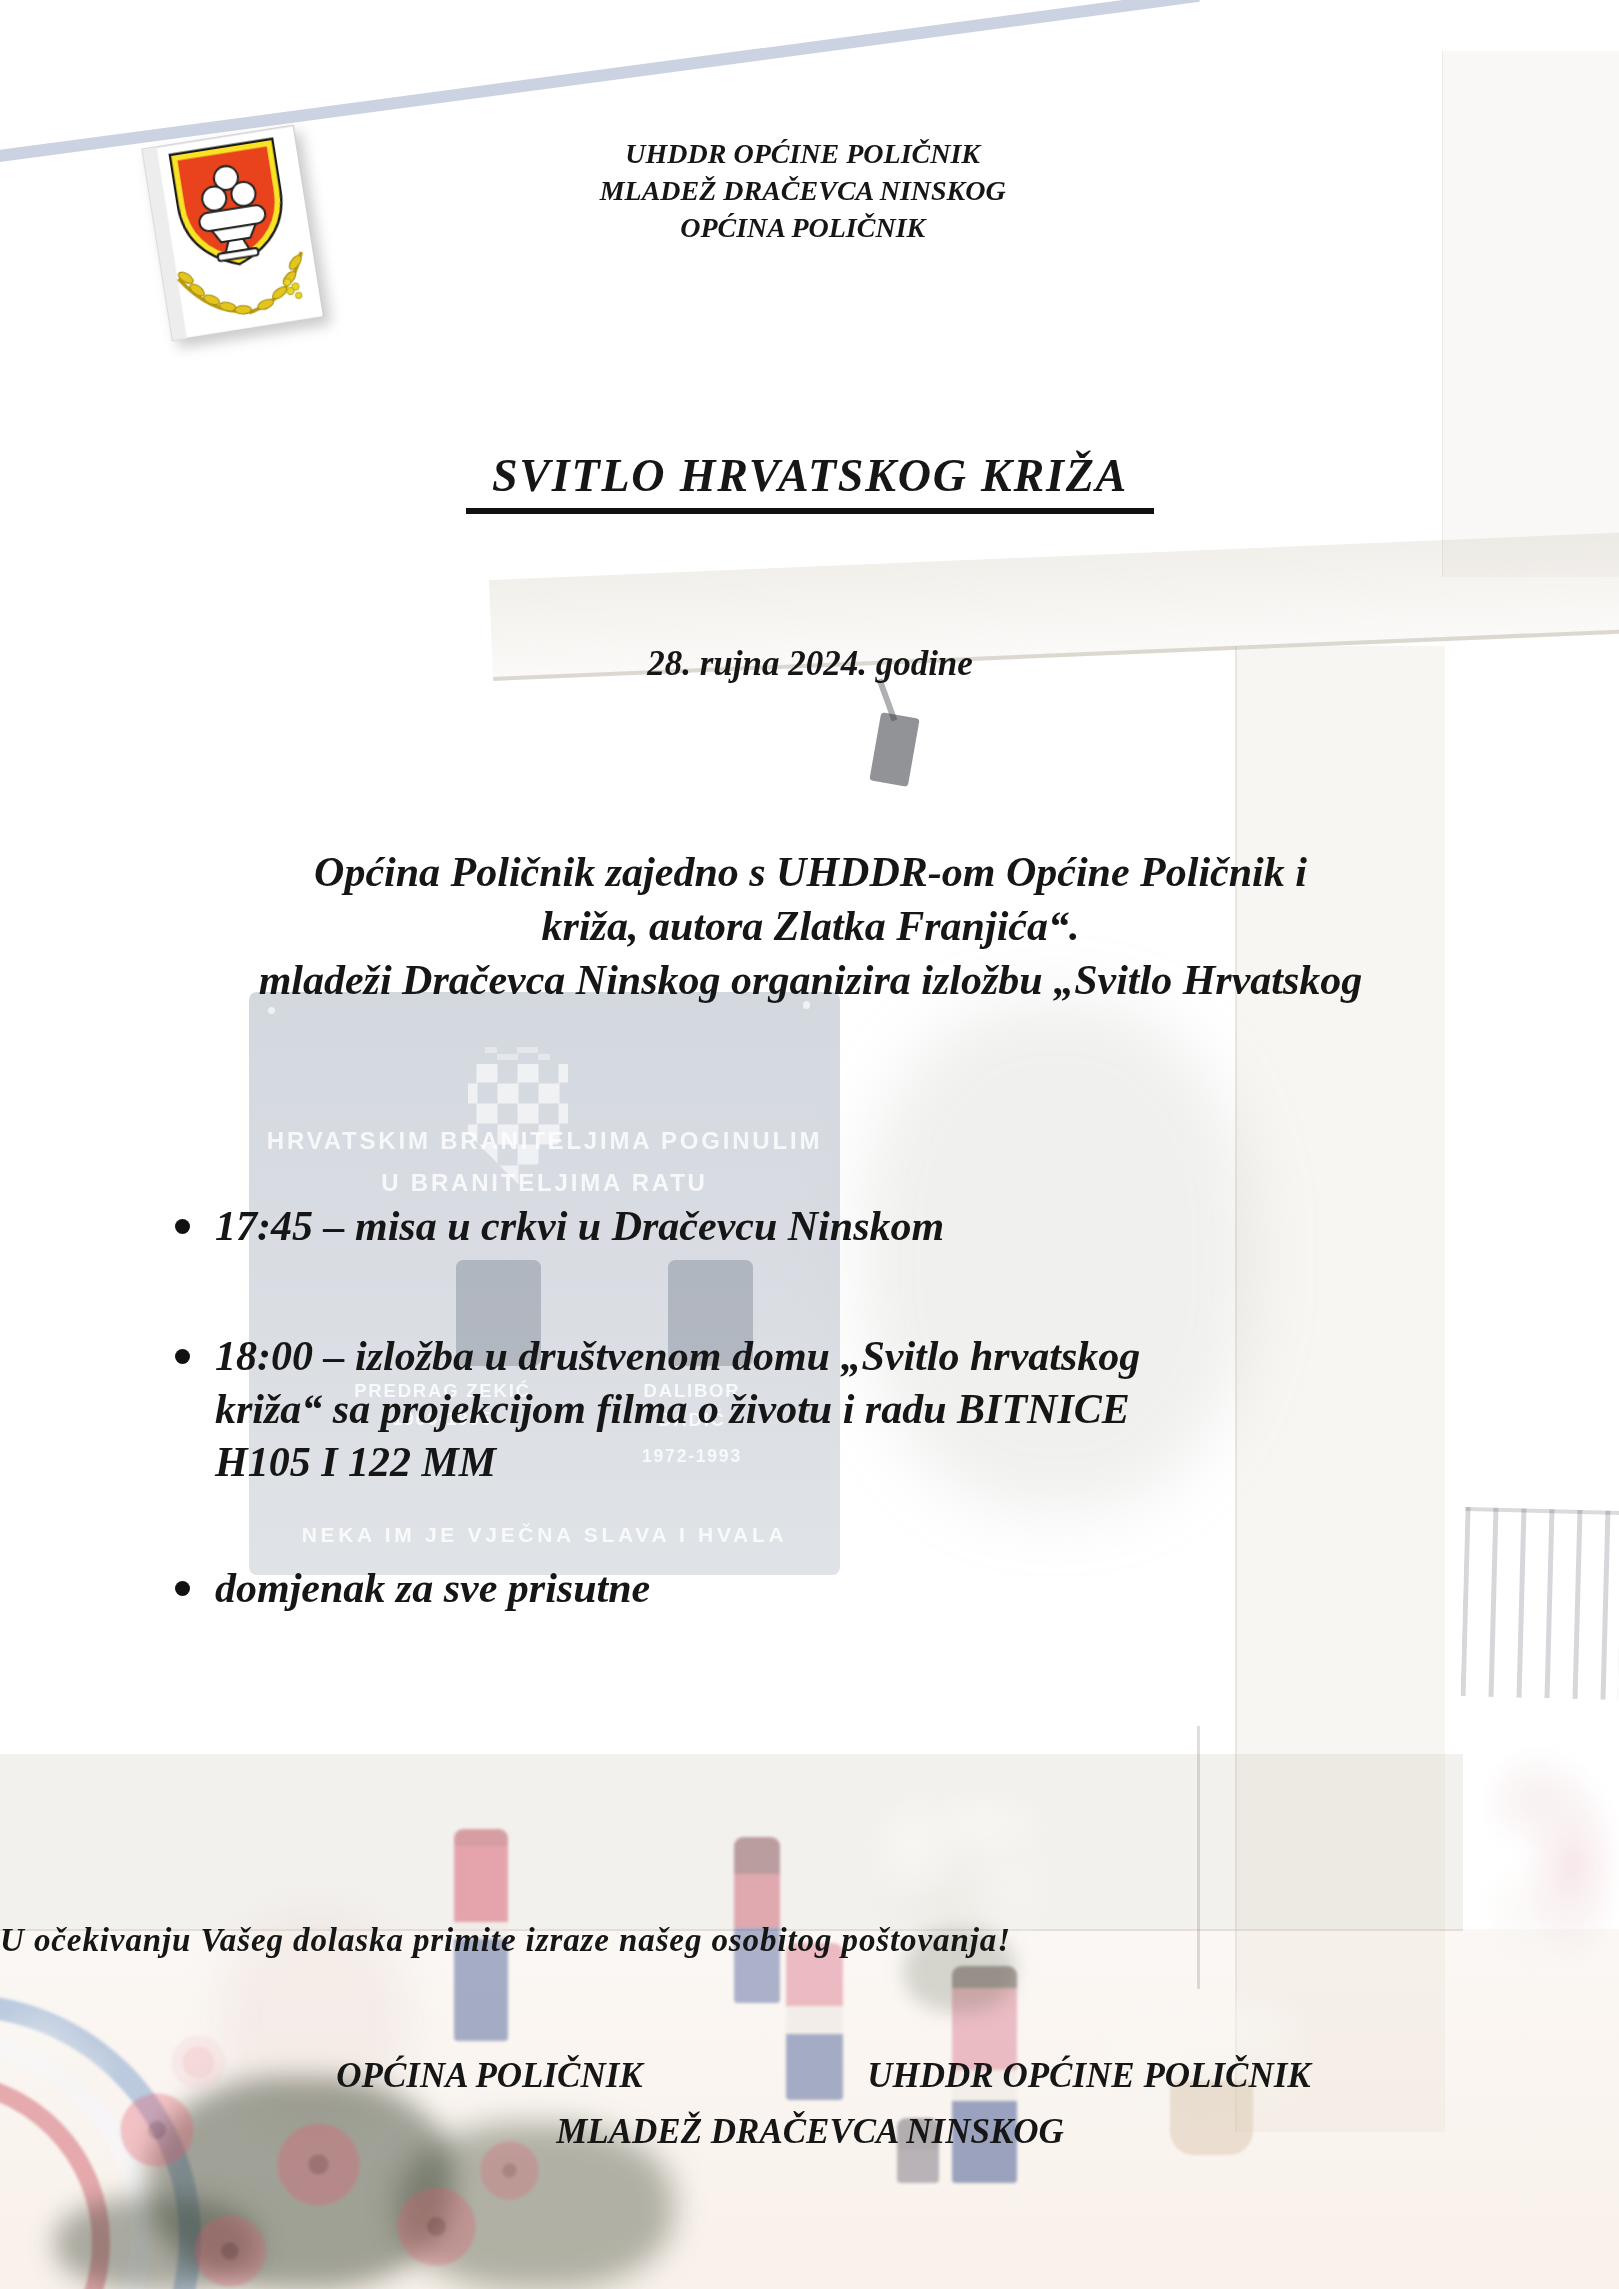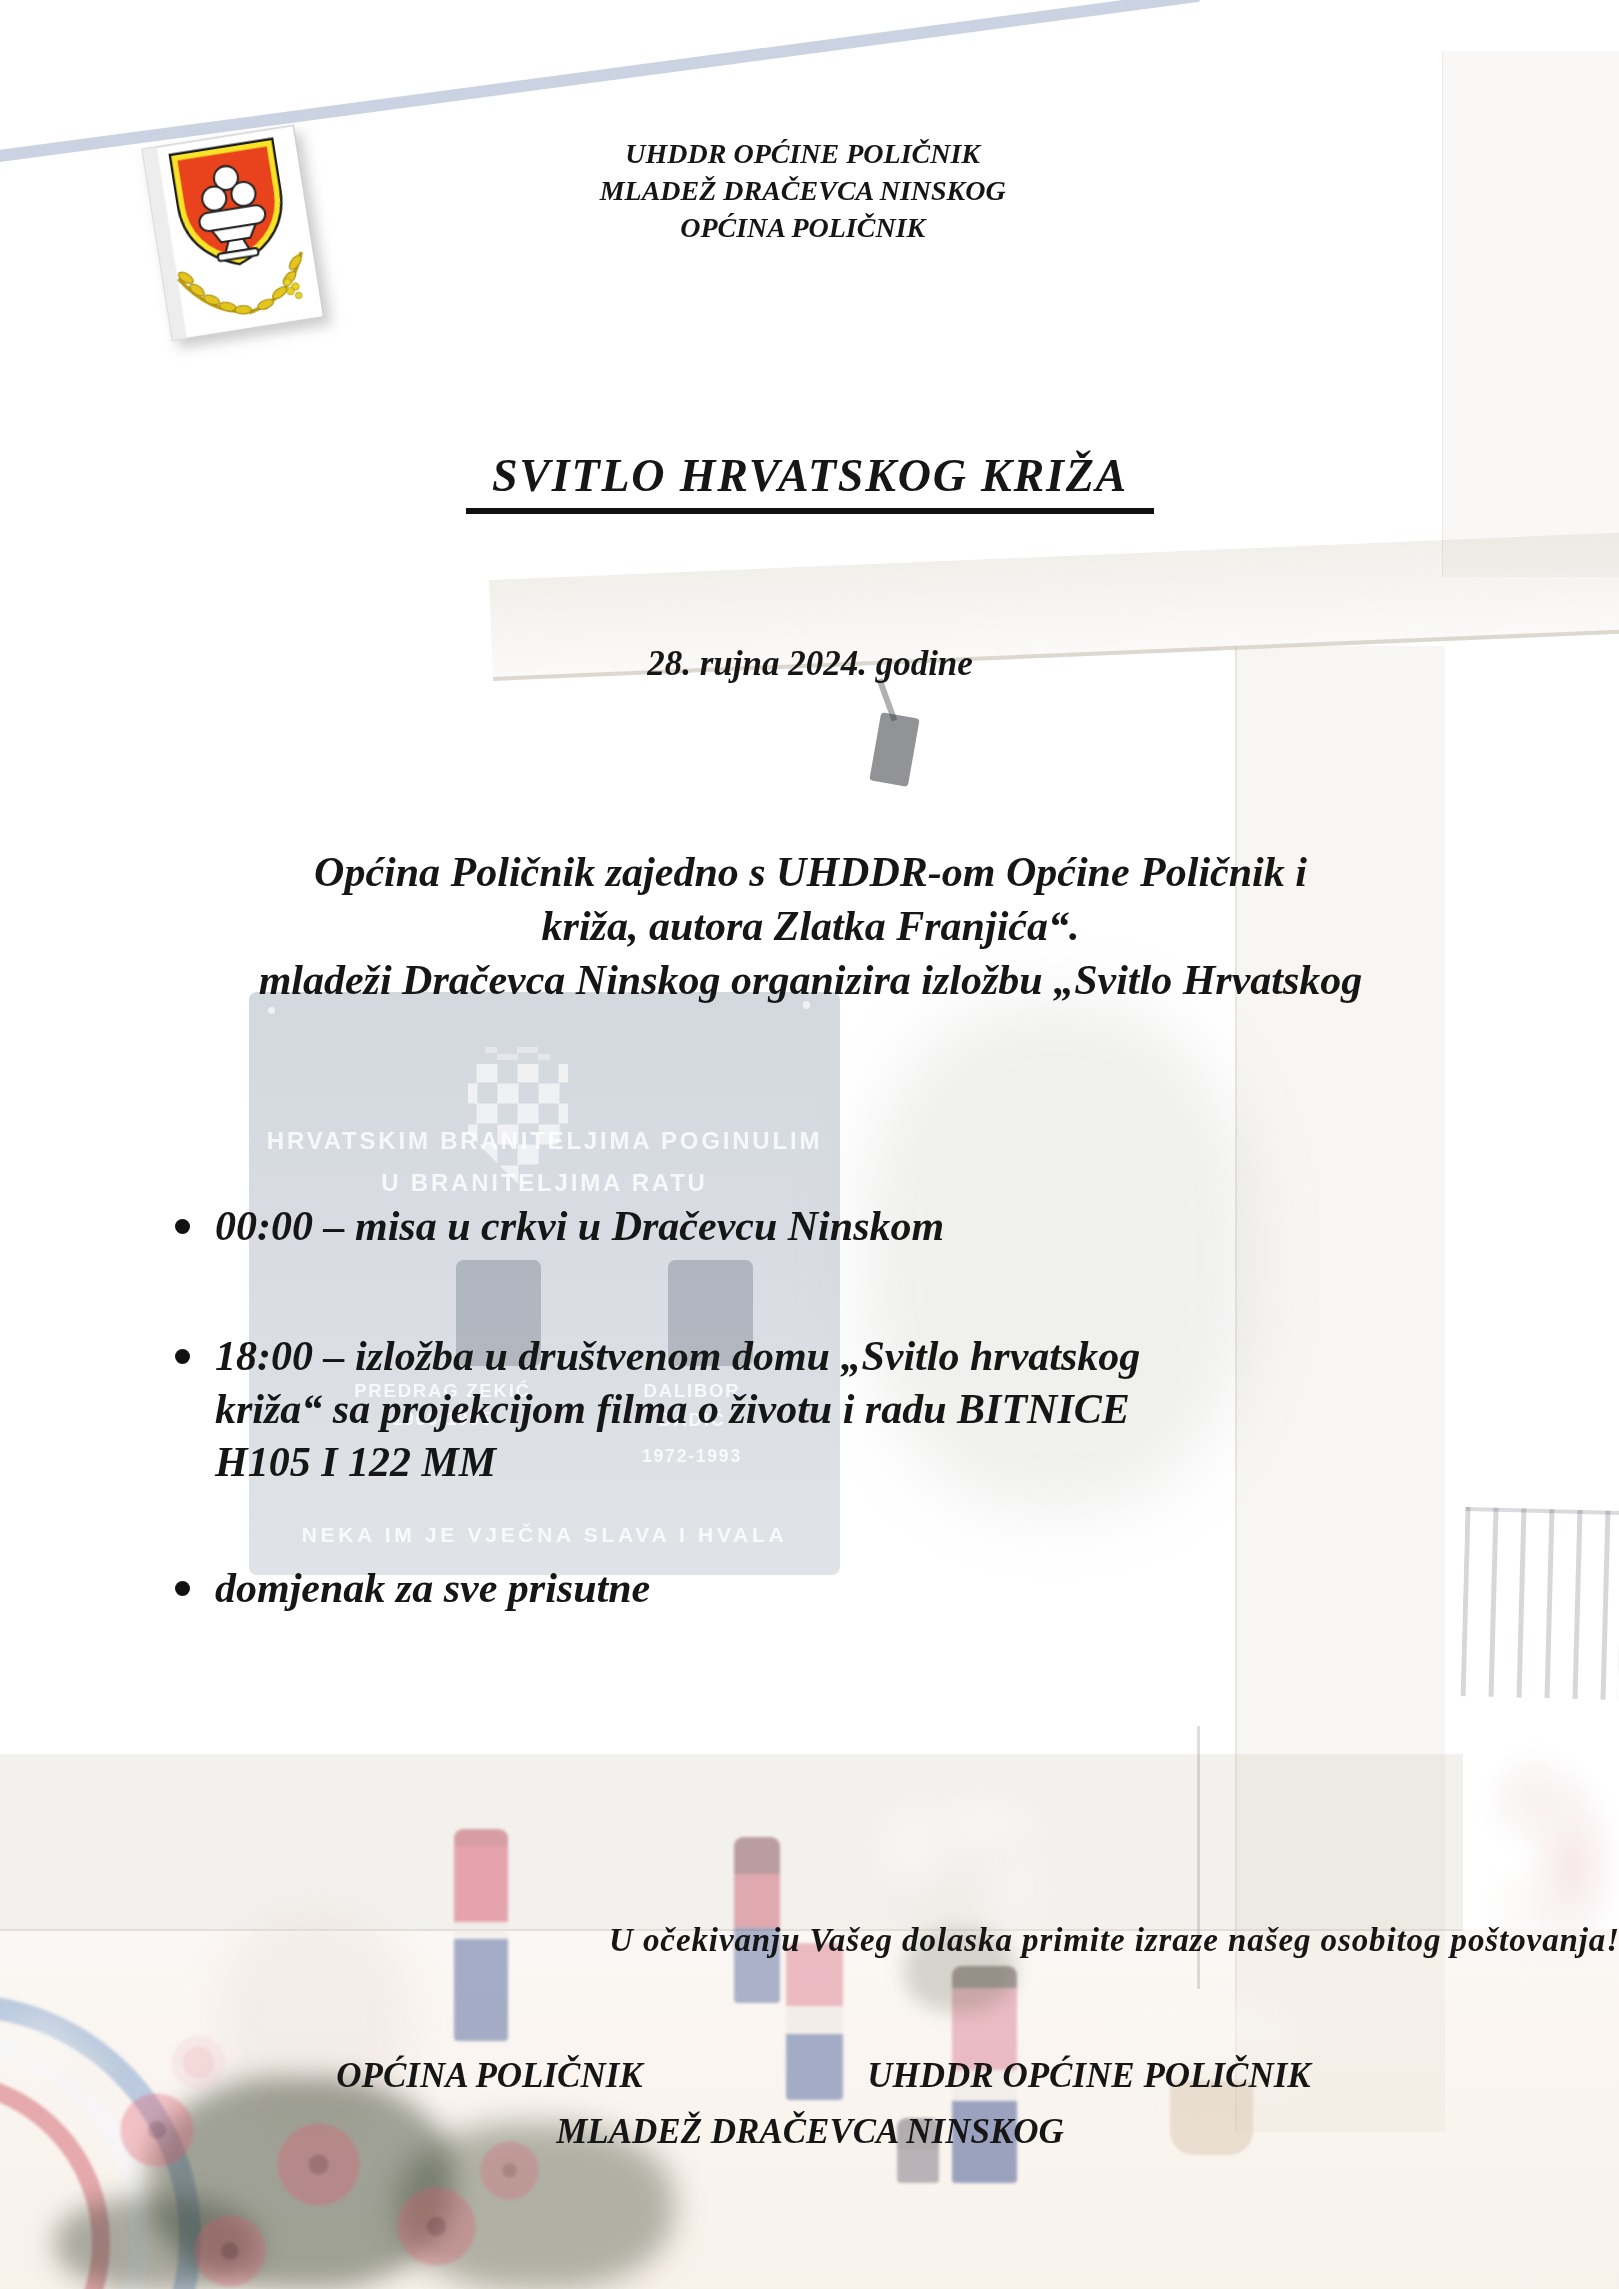--- a/index.html
+++ b/index.html
@@ -25,21 +25,21 @@
   .txt{position:absolute;font-style:italic;font-weight:bold;color:#161616;}
   #header-block{left:9.2px;top:135px;width:1587px;text-align:center;font-size:28px;line-height:37px;}
   #title-block{left:0;top:449px;width:1620px;text-align:center;font-size:46px;letter-spacing:1.8px;}
   #title-block span{display:inline-block;border-bottom:6.5px solid #111;padding:0 26px 5.5px 26px;}
   #date-block{left:0;top:644px;width:1620px;text-align:center;font-size:35px;}
   #intro-block{left:65px;top:845px;width:1491px;text-align:center;font-size:42px;line-height:54px;}
   .bullet-item{position:absolute;left:171px;width:1311px;font-style:italic;font-weight:bold;
                color:#161616;font-size:42px;line-height:53px;}
   .dot{position:absolute;left:3.7px;top:18.5px;width:15.7px;height:15.7px;border-radius:50%;background:#111;}
   .bullet-lines{margin-left:44px;}
-  #closing-block{left:0;top:1922px;width:1620px;text-align:right;font-size:33px;letter-spacing:0.9px;}
+  #closing-block{left:0;top:1922px;width:1620px;text-align:left;font-size:33px;letter-spacing:0.9px;}
   .footer-label{position:absolute;top:2056px;font-style:italic;font-weight:bold;color:#161616;
                 font-size:35px;text-align:center;}
   #footer-bottom{left:0;top:2112px;width:1620px;text-align:center;font-size:35px;}
 </style>
 </head>
 <body>
 
 <div id="bg">
 
   <div class="abs" style="left:-9.2px;top:151px;width:1218px;height:12px;background:rgba(186,196,216,.75);
@@ -195,21 +195,21 @@
 
 <div class="txt" id="intro-block">
   <div>Općina Poličnik zajedno s UHDDR-om Općine Poličnik i</div>
   <div>križa, autora Zlatka Franjića“.</div>
   <div>mladeži Dračevca Ninskog organizira izložbu „Svitlo Hrvatskog</div>
 </div>
 
 <div class="bullet-item" style="top:1200px;">
   <span class="dot"></span>
   <div class="bullet-lines">
-    <div>00:00 – misa u crkvi u Dračevcu Ninskom</div>
+    <div>17:45 – misa u crkvi u Dračevcu Ninskom</div>
   </div>
 </div>
 
 <div class="bullet-item" style="top:1330px;">
   <span class="dot"></span>
   <div class="bullet-lines">
     <div>18:00 – izložba u društvenom domu „Svitlo hrvatskog</div>
     <div>križa“ sa projekcijom filma o životu i radu BITNICE</div>
     <div>H105 I 122 MM</div>
   </div>

